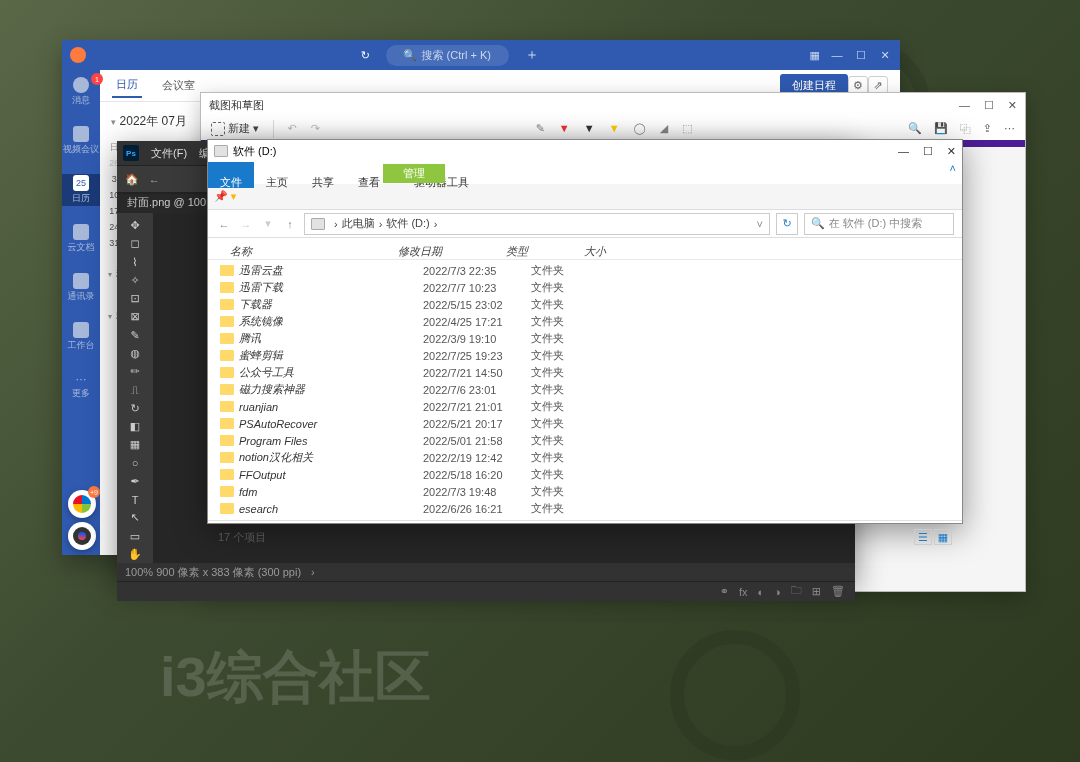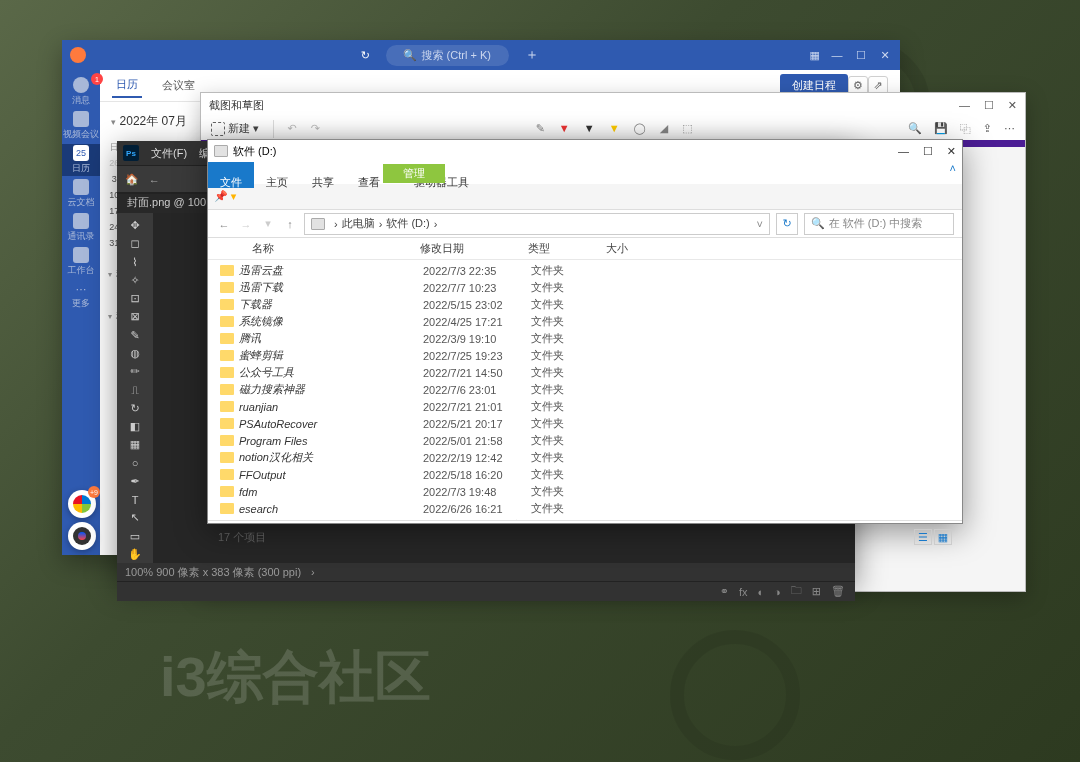--- a/index.html
+++ b/index.html
@@ -12,21 +12,21 @@
 .wm-logo{position:absolute;width:130px;height:130px;border:14px solid rgba(0,0,0,0.08);border-radius:50%;}
 .calendar-app{position:absolute;left:62px;top:40px;width:838px;height:515px;background:#fff;border-radius:3px;box-shadow:0 8px 24px rgba(0,0,0,0.3);}
 .cal-titlebar{height:30px;background:#2f5ab0;display:flex;align-items:center;padding:0 8px;color:#fff;}
 .cal-avatar{width:16px;height:16px;background:#ff7a3d;border-radius:50%;margin-right:4px;}
 .cal-tb-center{flex:1;display:flex;align-items:center;justify-content:center;gap:16px;}
 .cal-search{background:rgba(255,255,255,0.12);border-radius:12px;padding:3px 18px;color:#cbd7ef;display:inline-flex;align-items:center;gap:4px;}
 .cal-plus{color:#cbd7ef;font-size:14px;}
 .cal-tb-right{display:flex;gap:10px;color:#cbd7ef;}
 .cal-tb-btn{width:14px;text-align:center;}
 .cal-body{display:flex;height:calc(100% - 30px);}
-.cal-sidebar{width:38px;background:#2f5ab0;display:flex;flex-direction:column;align-items:center;padding-top:6px;gap:2px;}
+.cal-sidebar{width:38px;background:#2f5ab0;display:flex;flex-direction:column;align-items:center;padding-top:6px;gap:17px;}
 .cal-side-item{width:38px;height:32px;display:flex;flex-direction:column;align-items:center;justify-content:center;color:#a8b8d8;position:relative;}
 .cal-side-item.active{background:#1a3a78;}
 .cal-side-icon{width:16px;height:16px;background:#a8b8d8;border-radius:3px;}
 .cal-side-label{font-size:9px;margin-top:1px;}
 .cal-main{flex:1;background:#fff;display:flex;flex-direction:column;}
 .cal-tabs{height:32px;border-bottom:1px solid #e5e5e5;display:flex;align-items:center;padding:0 12px;gap:16px;}
 .cal-tab{padding:4px 4px;color:#555;}
 .cal-tab.active{color:#2f5ab0;border-bottom:2px solid #2f5ab0;font-weight:500;}
 .cal-tabs-right{margin-left:auto;display:flex;align-items:center;}
 .cal-create-btn{background:#2f5ab0;color:#fff;padding:4px 12px;border-radius:3px;}
@@ -73,21 +73,21 @@
 .exp-tabs{height:22px;display:flex;}
 .exp-tab{padding:13px 12px;color:#333;}
 .exp-tab.file{background:#1979ca;color:#fff;}
 .exp-tab.manage{background:#8ec63f;color:#fff;margin-left:auto;position:absolute;left:175px;top:2px;padding:2px 20px;}
 .exp-toolbar{height:26px;background:#f5f5f5;border-bottom:1px solid #ddd;display:flex;align-items:center;padding:0 6px;}
 .exp-nav{height:28px;border-bottom:1px solid #ddd;display:flex;align-items:center;padding:0 8px;gap:6px;}
 .exp-nav-btn{color:#888;width:16px;text-align:center;}
 .exp-path{flex:1;border:1px solid #ccc;height:22px;display:flex;align-items:center;padding:0 6px;gap:4px;color:#444;}
 .exp-refresh{width:22px;height:22px;border:1px solid #ccc;display:flex;align-items:center;justify-content:center;color:#1979ca;}
 .exp-search{width:150px;height:22px;border:1px solid #ccc;display:flex;align-items:center;padding:0 6px;color:#888;gap:4px;}
-.exp-cols{height:22px;border-bottom:1px solid #e8e8e8;display:flex;padding-left:44px;color:#444;align-items:center;}
+.exp-cols{height:22px;border-bottom:1px solid #e8e8e8;display:flex;padding-left:22px;color:#444;align-items:flex-end;font-style:italic;}
 .exp-col-name{width:168px;}
 .exp-col-date{width:108px;}
 .exp-col-type{width:78px;}
 .exp-col-size{width:60px;}
 .exp-list{height:260px;overflow:auto;padding:2px 0;}
 .exp-row{display:flex;align-items:center;height:17px;padding-left:12px;}
 .exp-folder-icon{width:14px;height:11px;background:#ffd96a;border-radius:1px;margin-right:5px;}
 .exp-cell-name{width:184px;color:#333;white-space:nowrap;overflow:hidden;font-style:italic;}
 .exp-cell-date{width:108px;color:#555;}
 .exp-cell-type{width:78px;color:#555;}

